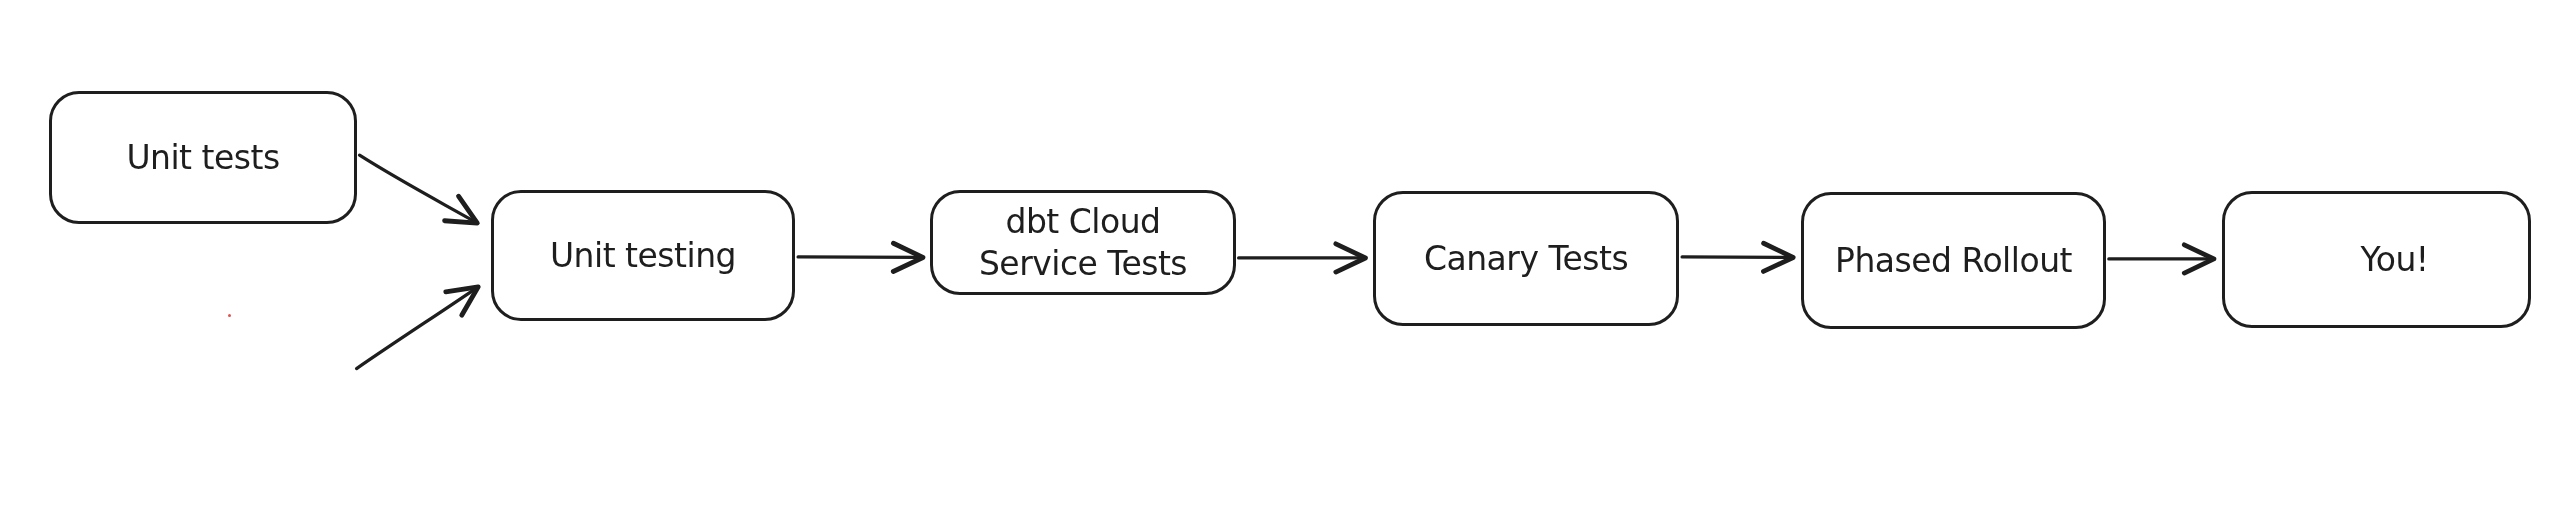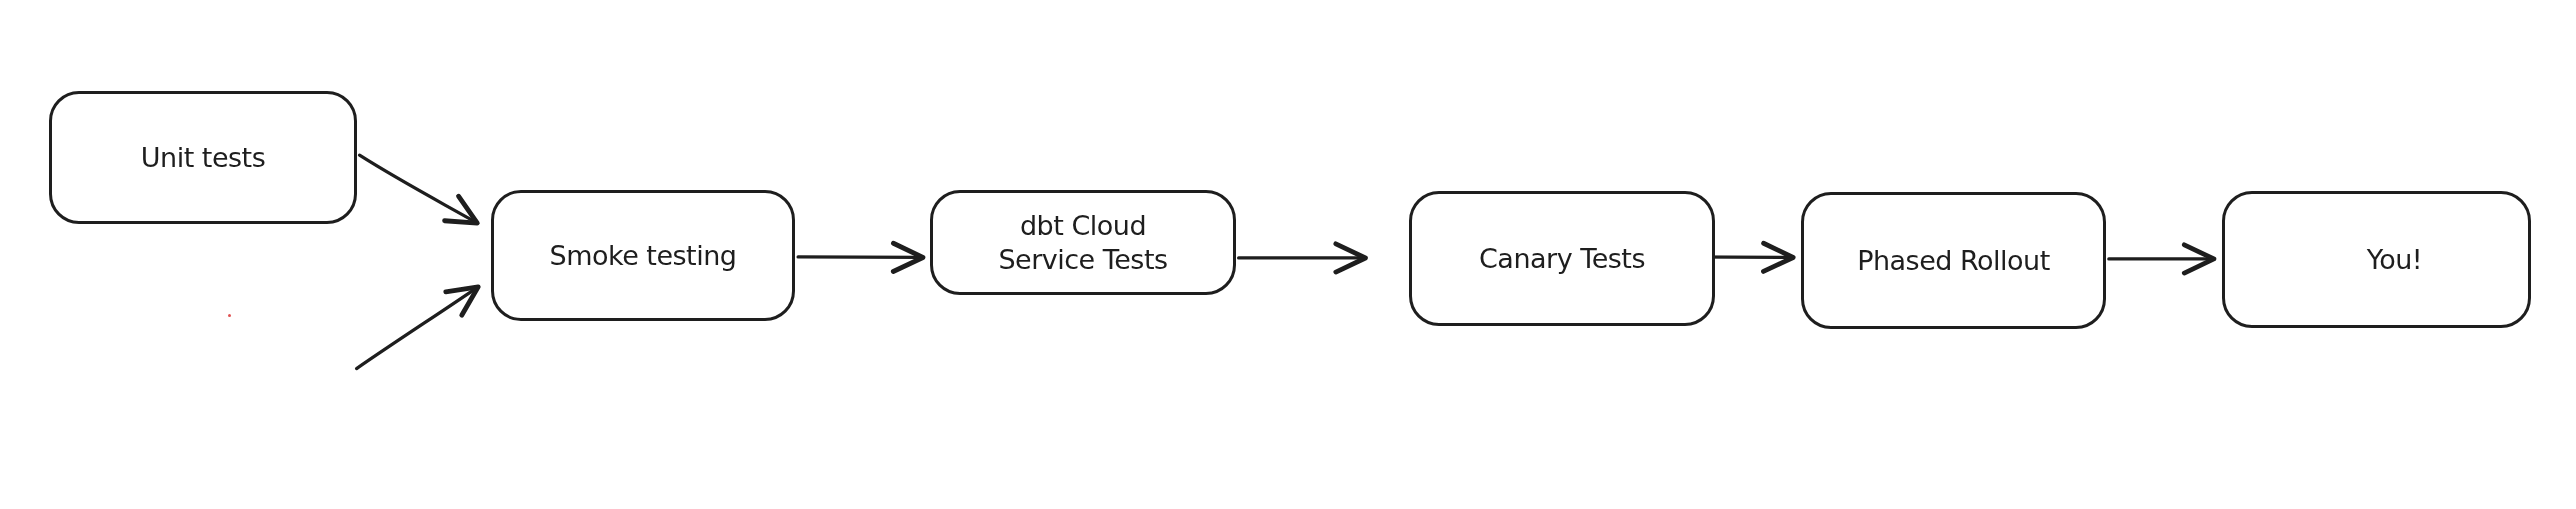--- a/index.html
+++ b/index.html
@@ -27,30 +27,30 @@
     position: absolute;
     box-sizing: border-box;
     border: 3.5px solid #1e1e1e;
     border-radius: 30px;
     background: #ffffff;
     display: flex;
     align-items: center;
     justify-content: center;
     text-align: center;
     color: #1e1e1e;
-    font-size: 27px;
+    font-size: 33px;
     line-height: 1.25;
     letter-spacing: -0.5px;
     white-space: pre-line;
   }
   .node-unit        { left: 49px;   top: 91px;  width: 308px; height: 133px; }
   .node-functional  { left: 47px;   top: 298px; width: 308px; height: 133px; }
   .node-smoke       { left: 491px;  top: 190px; width: 304px; height: 131px; }
   .node-dbt         { left: 930px;  top: 190px; width: 306px; height: 105px; }
-  .node-canary      { left: 1373px; top: 191px; width: 306px; height: 135px; margin-left: 36px; }
+  .node-canary      { left: 1373px; top: 191px; width: 306px; height: 135px; }
   .node-phased      { left: 1801px; top: 192px; width: 305px; height: 137px; }
   .node-you         { left: 2222px; top: 191px; width: 309px; height: 137px; padding-left: 36px; }
   .artifact-dot {
     position: absolute;
     left: 228px;
     top: 314px;
     width: 3px;
     height: 3px;
     border-radius: 50%;
     background: #e05252;
@@ -77,21 +77,21 @@
     <path d="M 1254 261 L 1381 261" fill="none" stroke="#1e1e1e" stroke-width="3.3" stroke-linecap="round" marker-end="url(#arrowhead)"></path>
 
     <path d="M 1703 260 L 1814 260.5" fill="none" stroke="#1e1e1e" stroke-width="3.3" stroke-linecap="round" marker-end="url(#arrowhead)"></path>
 
     <path d="M 2135 262 L 2240 262" fill="none" stroke="#1e1e1e" stroke-width="3.3" stroke-linecap="round" marker-end="url(#arrowhead)"></path>
   </svg>
 
   <div class="node node-unit">Unit tests</div>
 
 
-  <div class="node node-smoke">Smoke testing</div>
+  <div class="node node-smoke">Unit testing</div>
 
   <div class="node node-dbt">dbt Cloud
 Service Tests</div>
 
   <div class="node node-canary">Canary Tests</div>
 
   <div class="node node-phased">Phased Rollout</div>
 
   <div class="node node-you">You!</div>
 

